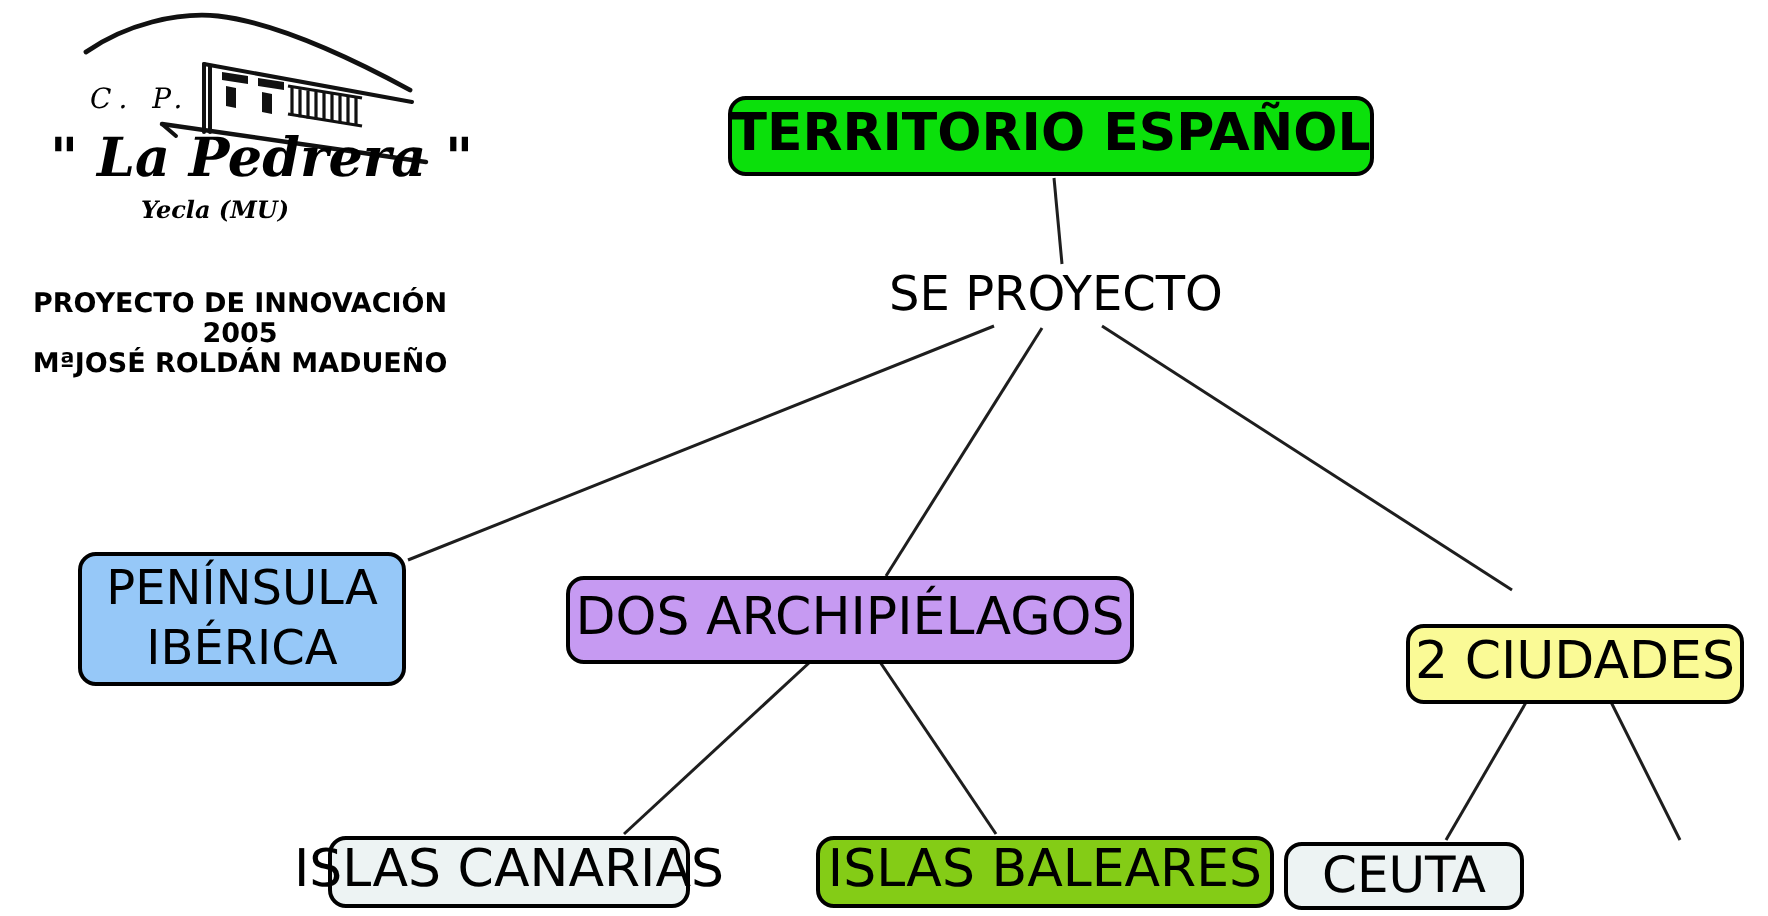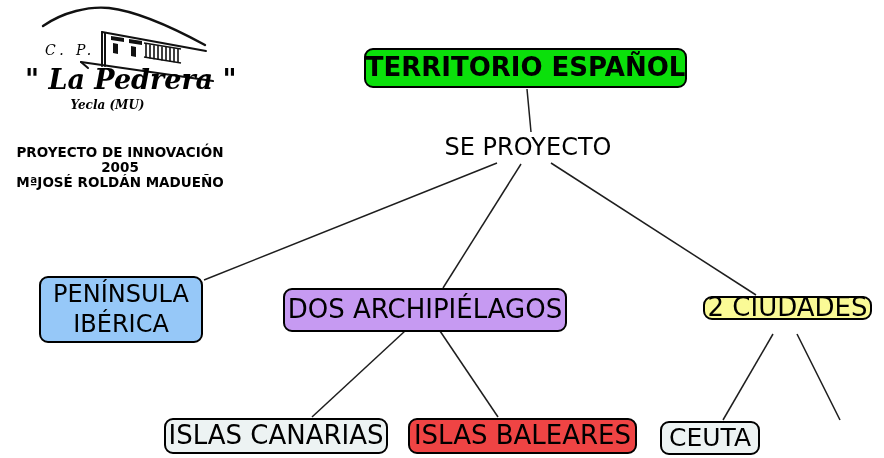--- a/index.html
+++ b/index.html
@@ -27,24 +27,24 @@
     white-space:nowrap;
   }
   .node.wrap{white-space:normal;}
   #node-root{left:364px;top:48px;width:323px;height:40px;font-size:26px;font-weight:bold;}
   #label-se-extiende{
     position:absolute;z-index:2;left:417px;top:133px;width:222px;
     text-align:center;font-size:24px;
   }
   #node-peninsula{left:39px;top:276px;width:164px;height:67px;font-size:24px;padding:0 12px;}
   #node-archipielagos{left:283px;top:288px;width:284px;height:44px;font-size:26px;}
-  #node-ciudades{left:703px;top:296px;width:169px;height:24px;font-size:26px;}
-  #node-canarias{left:164px;top:418px;width:224px;height:36px;font-size:26px;}
+  #node-ciudades{left:703px;top:312px;width:169px;height:40px;font-size:26px;}
+  #node-canarias{left:164px;top:418px;width:181px;height:36px;font-size:26px;}
   #node-baleares{left:408px;top:418px;width:229px;height:36px;font-size:26px;}
-  #node-ceuta{left:660px;top:421px;width:100px;height:34px;font-size:25px;}
+  #node-ceuta{left:642px;top:421px;width:120px;height:34px;font-size:25px;}
   #node-melilla{left:763px;top:421px;width:118px;height:34px;font-size:25px;}
 
   
   #logo{position:absolute;left:25px;top:2px;width:192px;height:114px;z-index:2;}
   #logo svg{position:absolute;left:0;top:0;}
   .script{font-family:"DejaVu Serif",serif;font-style:italic;position:absolute;white-space:nowrap;}
   #logo-cp{left:20px;top:40px;font-size:14px;letter-spacing:4px;}
   #logo-name{left:0px;top:62px;width:192px;text-align:center;font-size:27px;font-weight:bold;}
   #logo-place{left:0px;top:96px;width:165px;text-align:center;font-size:12px;font-weight:bold;}
 
@@ -122,21 +122,21 @@
   </div>
 
   <div class="node" id="node-ciudades" style="background-color: rgb(250, 250, 150);">
     <span>2 CIUDADES</span>
   </div>
 
   <div class="node" id="node-canarias" style="background-color: rgb(237, 243, 243);">
     <span>ISLAS CANARIAS</span>
   </div>
 
-  <div class="node" id="node-baleares" style="background-color: #ef4444;">
+  <div class="node" id="node-baleares" style="background-color: #84cc16;">
     <span>ISLAS BALEARES</span>
   </div>
 
   <div class="node" id="node-ceuta" style="background-color: rgb(237, 243, 243);">
     <span>CEUTA</span>
   </div>
 
 
 </div>
 

